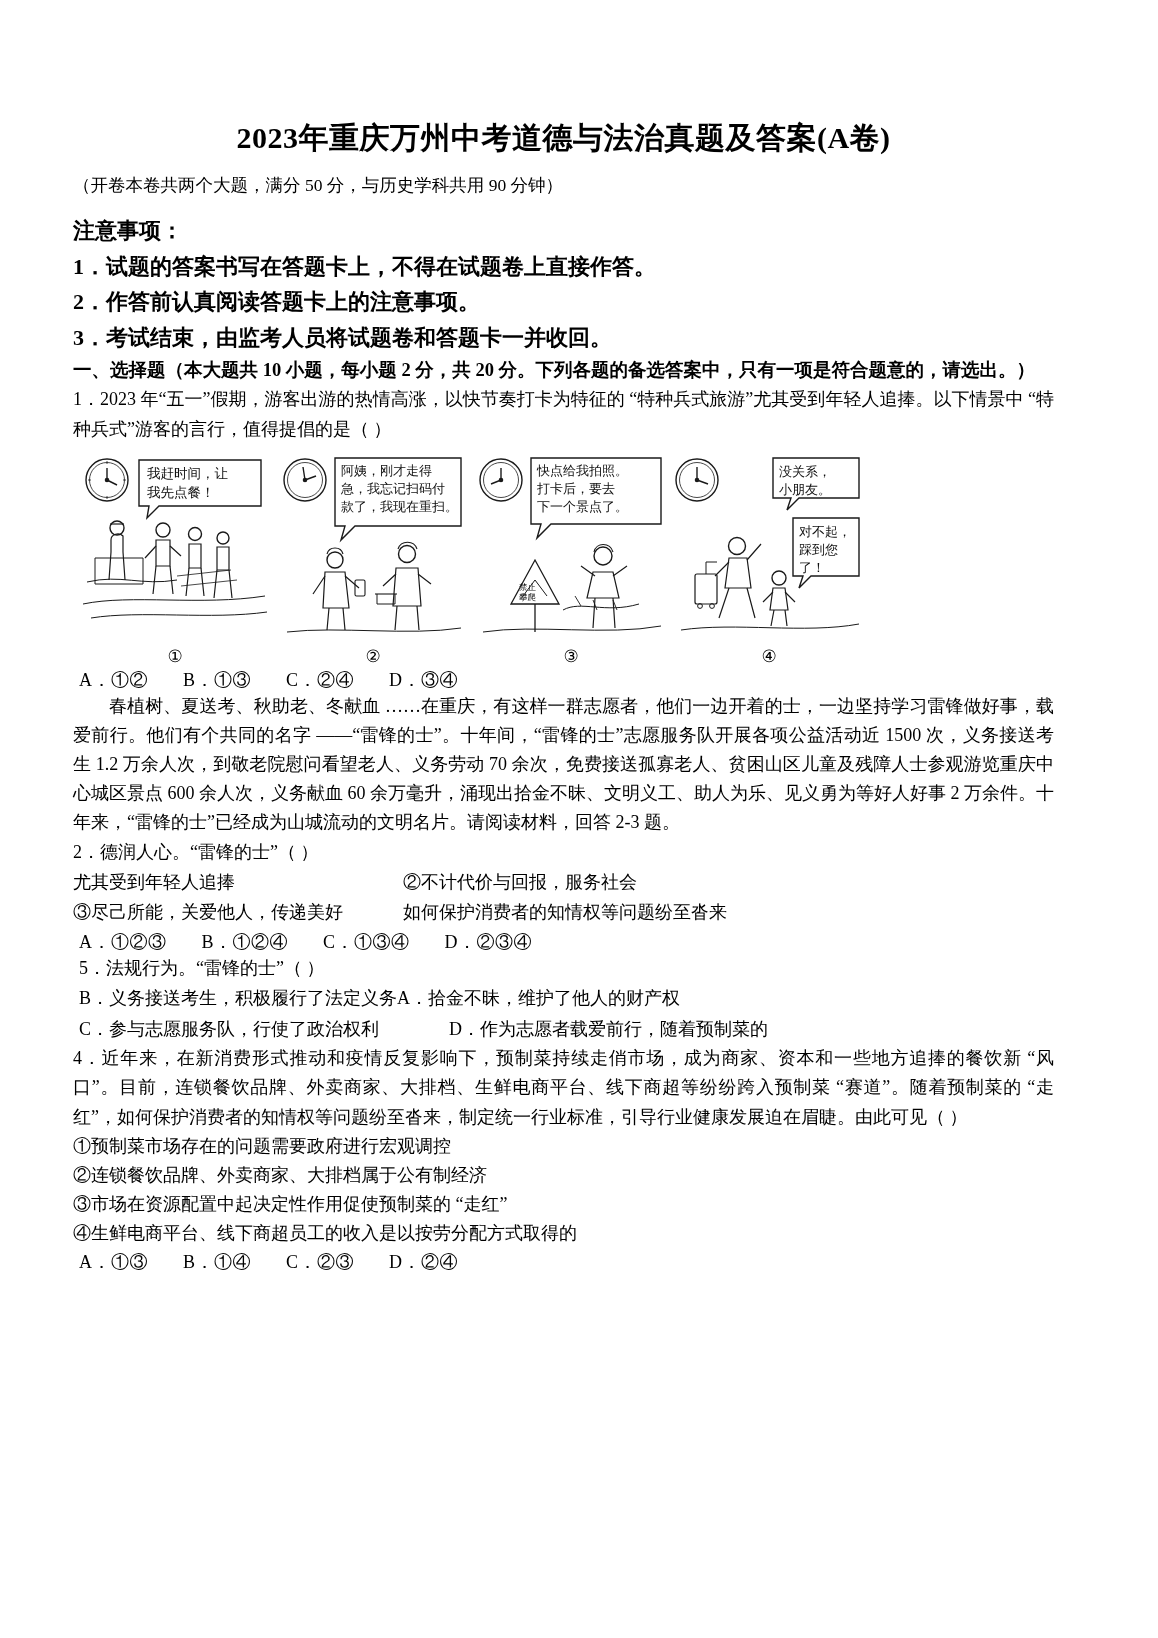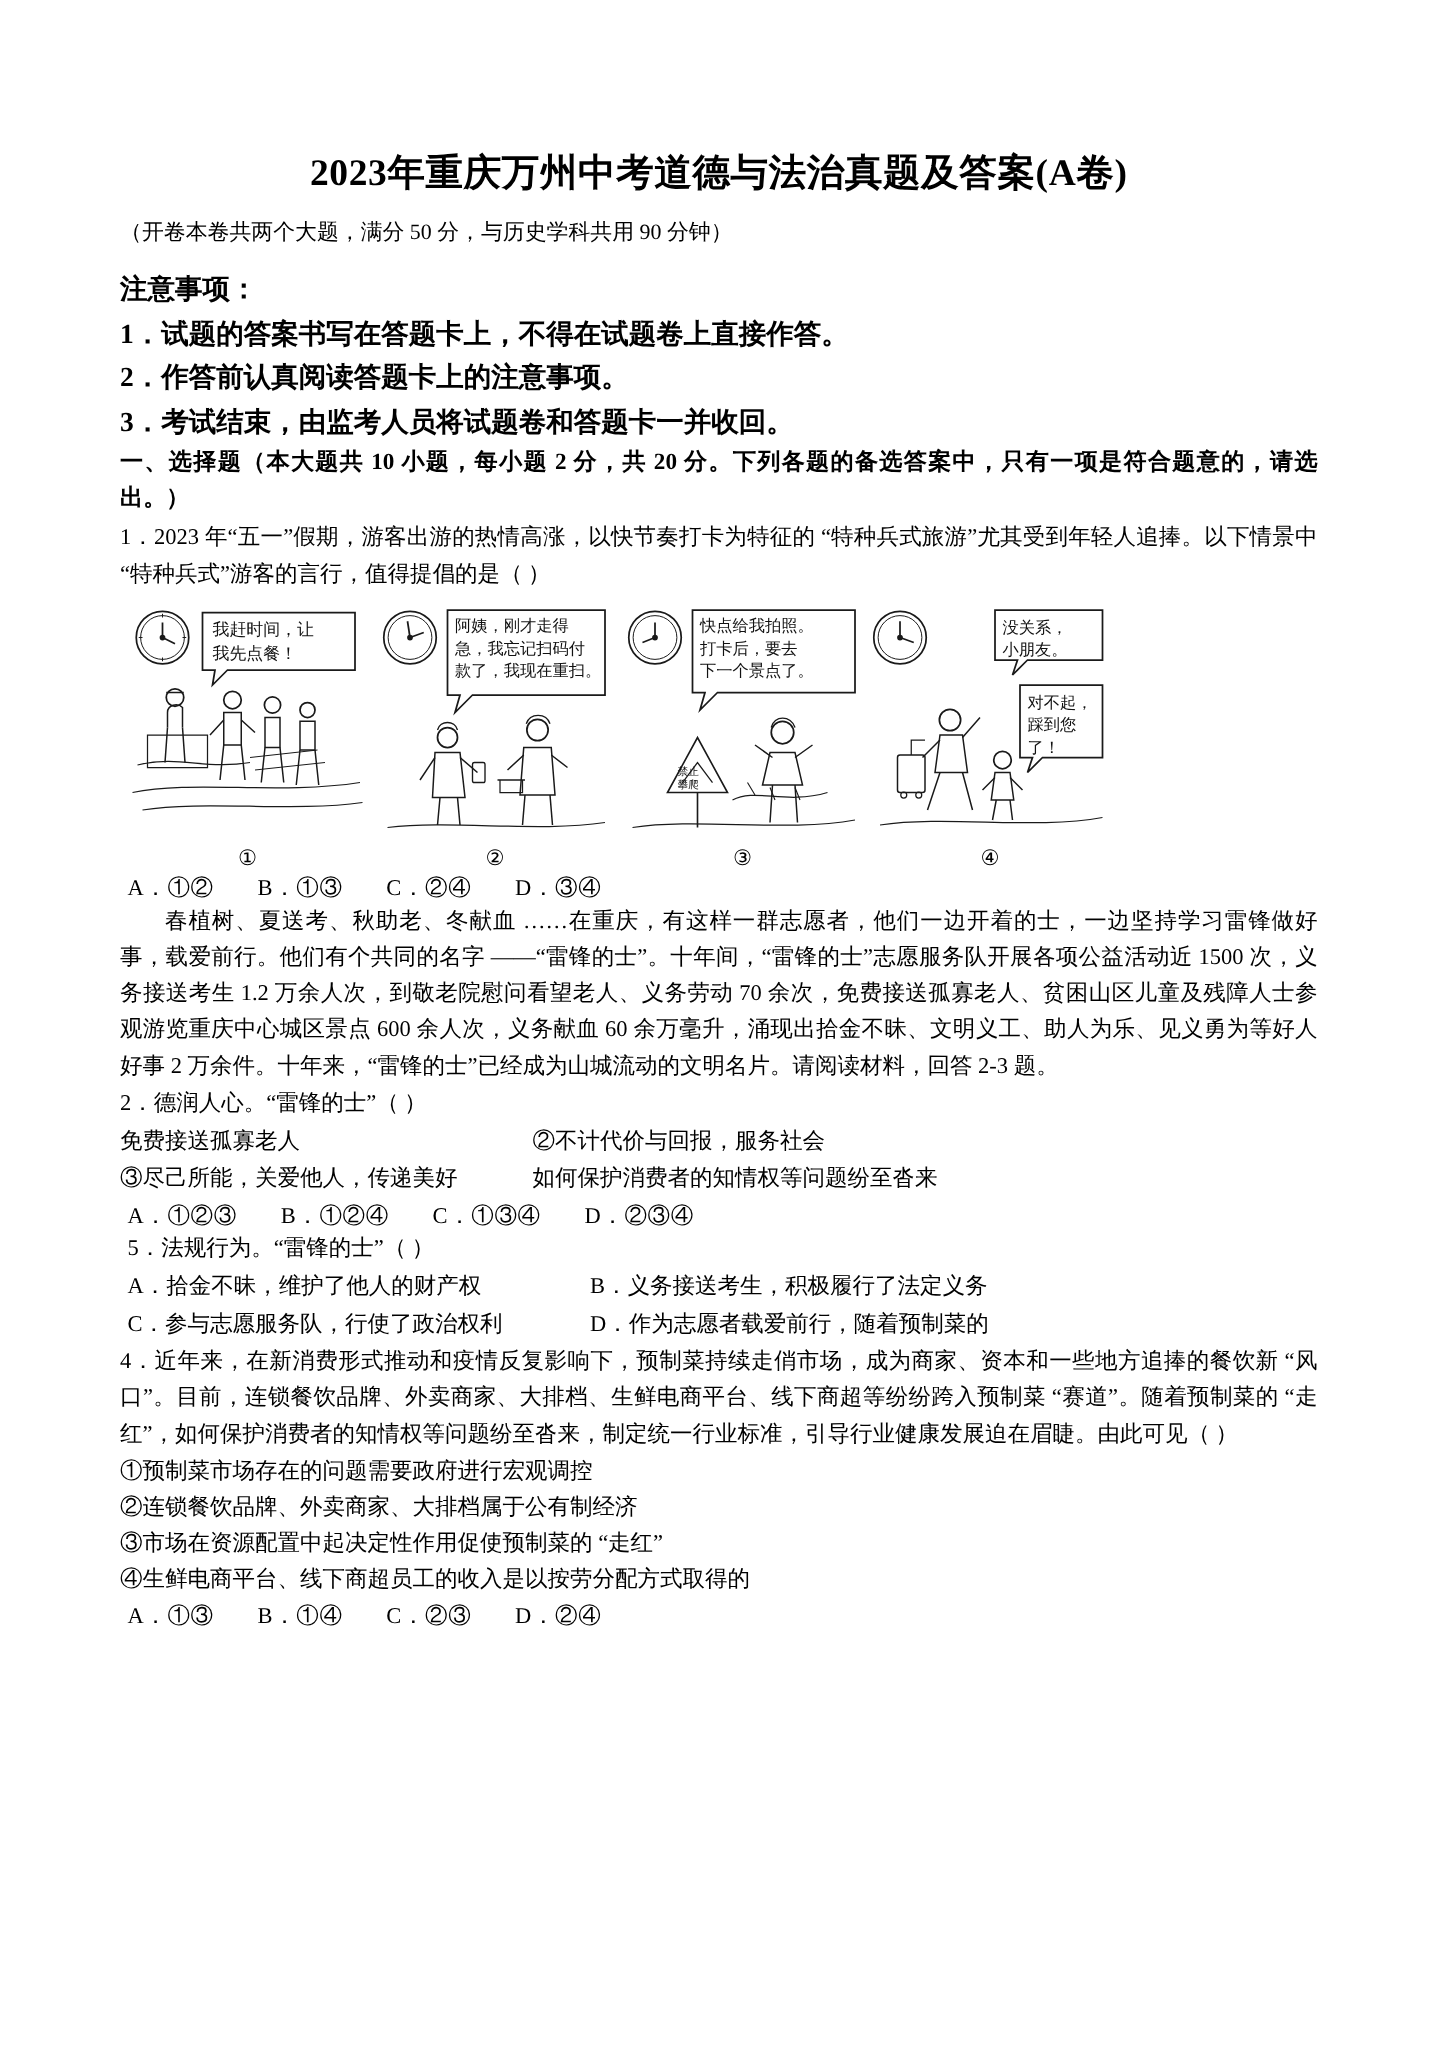--- a/index.html
+++ b/index.html
@@ -3,21 +3,21 @@
 <meta charset="utf-8">
 <style>
   html, body { margin:0; padding:0; }
   body {
     width:1158px; height:1638px;
     background:#ffffff;
     font-family:"Liberation Serif", "DejaVu Serif", serif;
     color:#000000;
     overflow:hidden;
   }
-  .page { padding:118px 104px 0 96px; box-sizing:border-box; }
+  .page { padding:118px 104px 0 73px; box-sizing:border-box; }
   h1.doc-title {
     font-size:30px;
     font-weight:bold;
     text-align:center;
     margin:0 0 14px 0;
     letter-spacing:0.5px;
   }
   .subtitle {
     text-align:left;
     font-size:17.5px;
@@ -267,41 +267,41 @@
     &nbsp;&nbsp;&nbsp;&nbsp;&nbsp;
     <span>C．②④</span>
     &nbsp;&nbsp;&nbsp;&nbsp;&nbsp;
     <span>D．③④</span>
   </p>
 
   <p class="para indent">春植树、夏送考、秋助老、冬献血 ……在重庆，有这样一群志愿者，他们一边开着的士，一边坚持学习雷锋做好事，载爱前行。他们有个共同的名字 ——“雷锋的士”。十年间，“雷锋的士”志愿服务队开展各项公益活动近 1500 次，义务接送考生 1.2 万余人次，到敬老院慰问看望老人、义务劳动 70 余次，免费接送孤寡老人、贫困山区儿童及残障人士参观游览重庆中心城区景点 600 余人次，义务献血 60 余万毫升，涌现出拾金不昧、文明义工、助人为乐、见义勇为等好人好事 2 万余件。十年来，“雷锋的士”已经成为山城流动的文明名片。请阅读材料，回答 2-3 题。</p>
 
   <p class="para">2．德润人心。“雷锋的士”（          ）</p>
   <p class="opt-row">
-    <span class="cell" style="width:330px">免费接送孤寡老人</span>
+    <span class="cell" style="width:330px">尤其受到年轻人追捧</span>
     <span class="cell">②不计代价与回报，服务社会</span>
   </p>
   <p class="opt-row">
     <span class="cell" style="width:330px">③尽己所能，关爱他人，传递美好</span>
     <span class="cell">如何保护消费者的知情权等问题纷至沓来</span>
   </p>
   <p class="choice-line pad-l">
     <span>A．①②③</span>
     &nbsp;&nbsp;&nbsp;&nbsp;&nbsp;
     <span>B．①②④</span>
     &nbsp;&nbsp;&nbsp;&nbsp;&nbsp;
     <span>C．①③④</span>
     &nbsp;&nbsp;&nbsp;&nbsp;&nbsp;
     <span>D．②③④</span>
   </p>
 
   <p class="para pad-l">5．法规行为。“雷锋的士”（          ）</p>
   <p class="opt-row pad-l">
+    <span class="cell">B．义务接送考生，积极履行了法定义务</span>
     <span class="cell" style="width:370px">A．拾金不昧，维护了他人的财产权</span>
-    <span class="cell">B．义务接送考生，积极履行了法定义务</span>
   </p>
   <p class="opt-row pad-l">
     <span class="cell" style="width:370px">C．参与志愿服务队，行使了政治权利</span>
     <span class="cell">D．作为志愿者载爱前行，随着预制菜的</span>
   </p>
 
   <p class="para">4．近年来，在新消费形式推动和疫情反复影响下，预制菜持续走俏市场，成为商家、资本和一些地方追捧的餐饮新 “风口”。目前，连锁餐饮品牌、外卖商家、大排档、生鲜电商平台、线下商超等纷纷跨入预制菜 “赛道”。随着预制菜的 “走红”，如何保护消费者的知情权等问题纷至沓来，制定统一行业标准，引导行业健康发展迫在眉睫。由此可见（          ）</p>
   <p class="para">①预制菜市场存在的问题需要政府进行宏观调控</p>
   <p class="para">②连锁餐饮品牌、外卖商家、大排档属于公有制经济</p>
   <p class="para">③市场在资源配置中起决定性作用促使预制菜的 “走红”</p>

